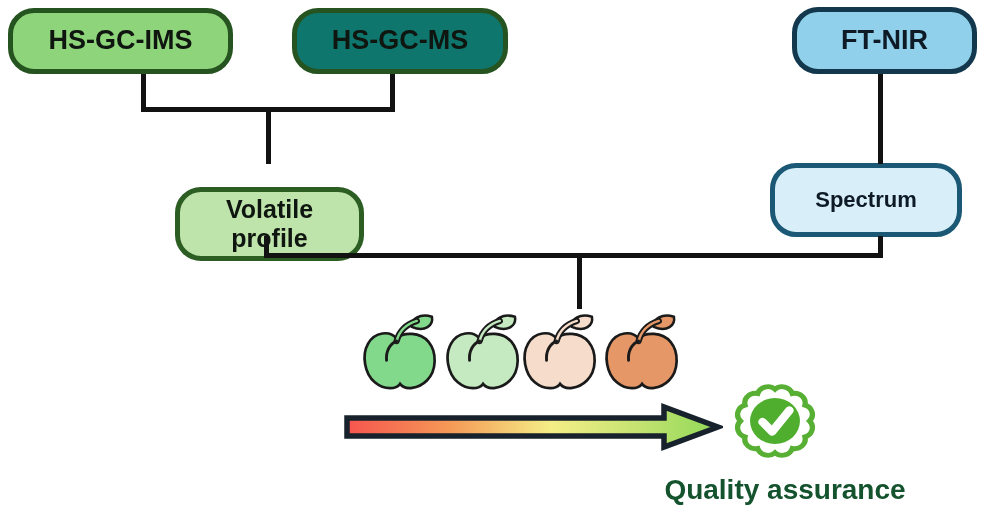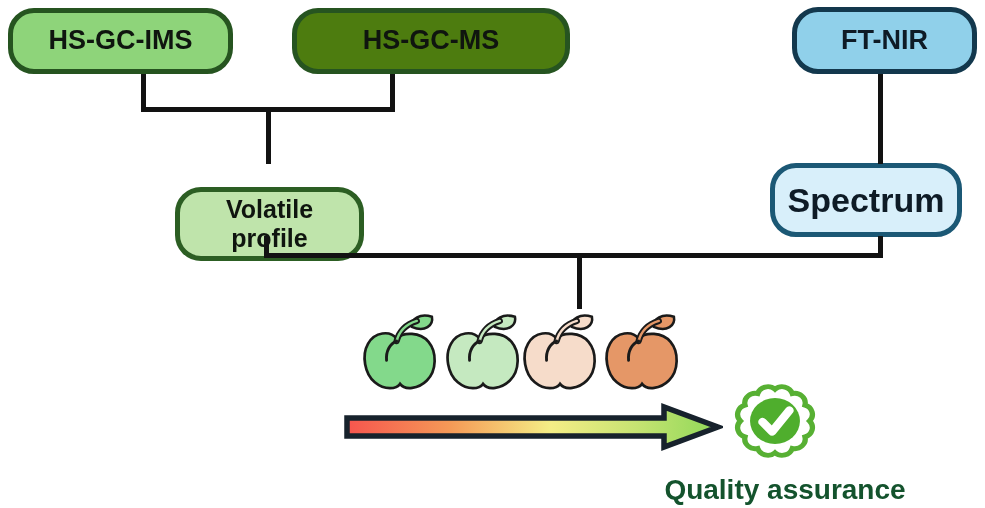--- a/index.html
+++ b/index.html
@@ -18,33 +18,33 @@
 </style>
 </head>
 <body>
 
 <div class="canvas" style="background-color: rgb(255, 255, 255);">
 
   <div class="node node-big" style="left: 8px; top: 8px; width: 225px; height: 66px; background-color: rgb(142, 212, 122); border-color: rgb(38, 84, 32); color: rgb(15, 21, 15);">
     <span class="node-label">HS-GC-IMS</span>
   </div>
 
-  <div class="node node-big" style="left: 292px; top: 8px; width: 278px; height: 66px; background-color: #4d7c0f; border-color: rgb(38, 84, 32); color: rgb(15, 21, 15);">
+  <div class="node node-big" style="left: 292px; top: 8px; width: 216px; height: 66px; background-color: #0f766e; border-color: rgb(38, 84, 32); color: rgb(15, 21, 15);">
     <span class="node-label">HS-GC-MS</span>
   </div>
 
   <div class="node node-big" style="left: 792px; top: 7px; width: 185px; height: 67px; background-color: rgb(144, 208, 234); border-color: rgb(19, 56, 77); color: rgb(14, 27, 38);">
     <span class="node-label">FT-NIR</span>
   </div>
 
   <div class="node" style="left: 175px; top: 163px; width: 189px; height: 74px; font-size: 25px; background-color: rgb(191, 228, 171); border-color: rgb(44, 94, 35); color: rgb(15, 21, 15); margin-top: 24px;">
     <span class="node-label wrap-label">Volatile profile</span>
   </div>
 
-  <div class="node" style="left: 770px; top: 163px; width: 192px; height: 74px; font-size: 34px; background-color: rgb(216, 239, 250); border-color: rgb(27, 88, 117); color: rgb(14, 27, 38);">
+  <div class="node" style="left: 770px; top: 163px; width: 192px; height: 74px; font-size: 22px; background-color: rgb(216, 239, 250); border-color: rgb(27, 88, 117); color: rgb(14, 27, 38);">
     <span class="node-label">Spectrum</span>
   </div>
 
   <div class="line" style="left: 141px; top: 74px; width: 5px; height: 36px; background-color: rgb(18, 18, 18);"></div>
   <div class="line" style="left: 390px; top: 74px; width: 5px; height: 36px; background-color: rgb(18, 18, 18);"></div>
   <div class="line" style="left: 141px; top: 107px; width: 254px; height: 5px; background-color: rgb(18, 18, 18);"></div>
   <div class="line" style="left: 266px; top: 110px; width: 5px; height: 54px; background-color: rgb(18, 18, 18);"></div>
   <div class="line" style="left: 878px; top: 74px; width: 5px; height: 90px; background-color: rgb(18, 18, 18);"></div>
   <div class="line" style="left: 264px; top: 236px; width: 5px; height: 22px; background-color: rgb(18, 18, 18);"></div>
   <div class="line" style="left: 878px; top: 236px; width: 5px; height: 22px; background-color: rgb(18, 18, 18);"></div>

